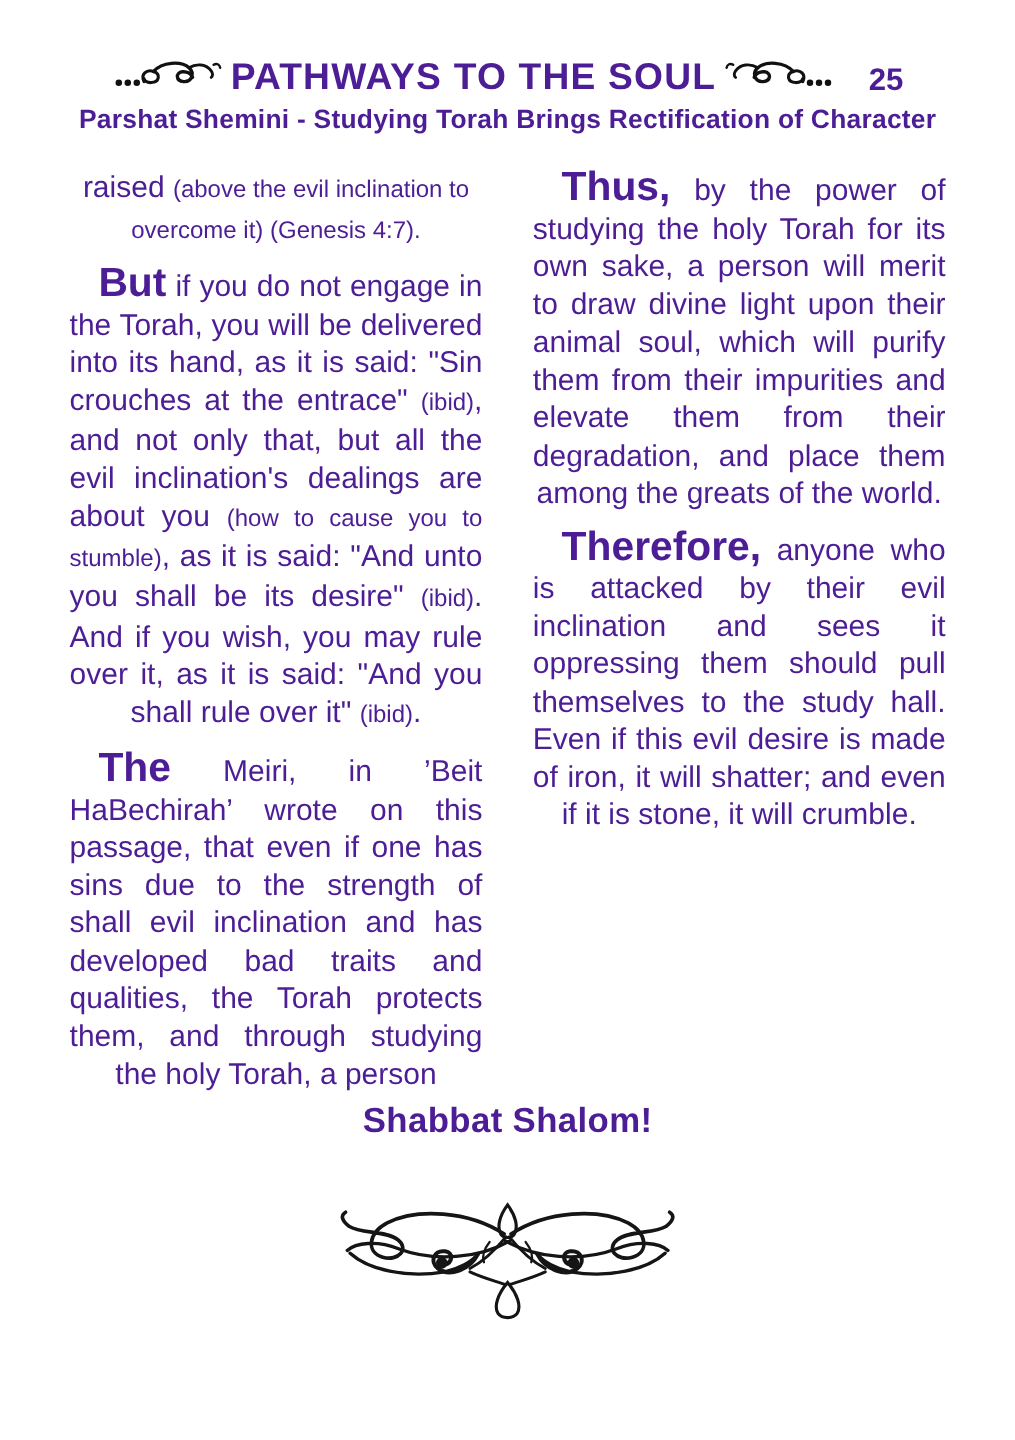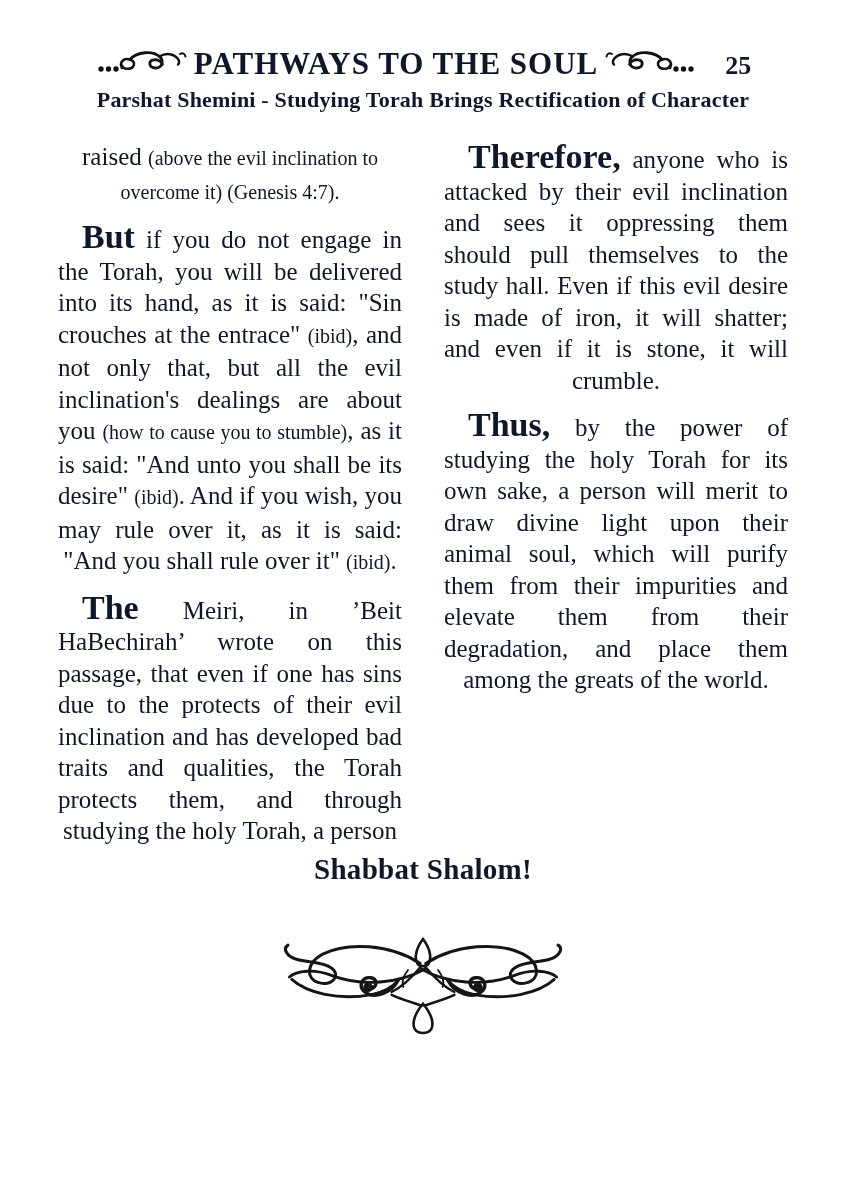--- a/index.html
+++ b/index.html
@@ -1,21 +1,21 @@
 <!DOCTYPE html>
 <html><head>
 <meta charset="utf-8">
 <style>
   html,body { margin:0; padding:0; background:#ffffff; }
   .page {
     position:relative;
     width:846px; height:1200px;
     background:#ffffff;
-    color:#0f172a;
-    font-family:Liberation Serif, serif;
+    color:#4c1d95;
+    font-family:Liberation Sans, sans-serif;
     overflow:hidden;
   }
   .title-row {
     margin-top:46px;
     display:flex;
     align-items:center;
     justify-content:center;
   }
   .title-row h1 {
     font-size:31px;
@@ -113,25 +113,25 @@
       <span class="pagenum">25</span>
     </div>
 
     <h2 class="subtitle">Parshat Shemini - Studying Torah Brings Rectification of Character</h2>
   </header>
 
   <main class="columns">
     <div class="col">
         <p class="para centered"><span>raised </span><span class="small">(above the evil inclination to overcome it) (Genesis 4:7).</span></p>
         <p class="para indent"><span class="lead">But</span><span> if you do not engage in the Torah, you will be delivered into its hand, as it is said: "Sin crouches at the entrace" </span><span class="small">(ibid)</span><span>, and not only that, but all the evil inclination's dealings are about you </span><span class="small">(how to cause you to stumble)</span><span>, as it is said: "And unto you shall be its desire" </span><span class="small">(ibid)</span><span>. And if you wish, you may rule over it, as it is said: "And you shall rule over it" </span><span class="small">(ibid)</span><span>.</span></p>
-        <p class="para indent"><span class="lead">The</span><span> Meiri, in ’Beit HaBechirah’ wrote on this passage, that even if one has sins due to the protects of their evil inclination and has developed bad traits and qualities, the Torah protects them, and through studying the holy Torah, a person</span></p>
+        <p class="para indent"><span class="lead">The</span><span> Meiri, in ’Beit HaBechirah’ wrote on this passage, that even if one has sins due to the strength of shall evil inclination and has developed bad traits and qualities, the Torah protects them, and through studying the holy Torah, a person</span></p>
       </div>
     <div class="col">
+        <p class="para indent"><span class="lead">Thus,</span><span> by the power of studying the holy Torah for its own sake, a person will merit to draw divine light upon their animal soul, which will purify them from their impurities and elevate them from their degradation, and place them among the greats of the world.</span></p>
         <p class="para indent"><span class="lead">Therefore,</span><span> anyone who is attacked by their evil inclination and sees it oppressing them should pull themselves to the study hall. Even if this evil desire is made of iron, it will shatter; and even if it is stone, it will crumble.</span></p>
-        <p class="para indent"><span class="lead">Thus,</span><span> by the power of studying the holy Torah for its own sake, a person will merit to draw divine light upon their animal soul, which will purify them from their impurities and elevate them from their degradation, and place them among the greats of the world.</span></p>
       </div>
   </main>
 
   <div class="closing">Shabbat Shalom!</div>
 
   <div class="flourish-wrap">
     
     <svg width="300" height="102" viewBox="0 0 320 108">
       <defs>
         <g id="wing" fill="none" stroke="#151515" stroke-linecap="round">

